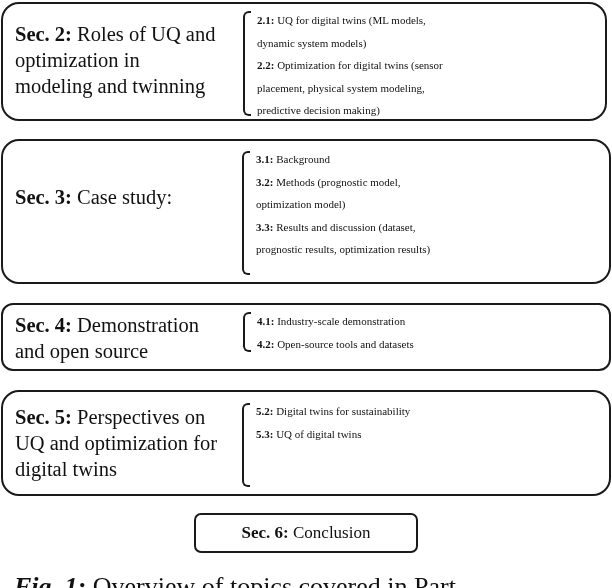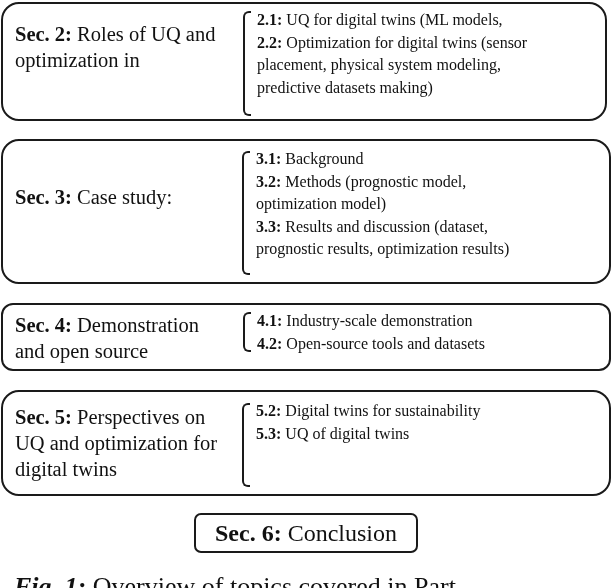--- a/index.html
+++ b/index.html
@@ -42,39 +42,39 @@
       border-left: 2px solid #1a1a1a;
       border-top: 2px solid #1a1a1a;
       border-bottom: 2px solid #1a1a1a;
       border-radius: 6px 0 0 6px;
       box-sizing: border-box;
     }
     .sub-list {
       position: absolute;
       left: 14px;
       top: 0;
-      font-size: 16px;
+      font-size: 11px;
       line-height: 22.6px;
       white-space: nowrap;
       color: #111;
     }
     .sub-item { display: block; }
     .sub-item b { font-weight: bold; }
 
     
     #box-sec2 { left: 1px; top: 2px; width: 606px; height: 119px; }
     #box-sec3 { left: 1px; top: 139px; width: 610px; height: 145px; }
     #box-sec4 { left: 1px; top: 303px; width: 610px; height: 68px; border-radius: 12px; padding-left: 12px; }
     #box-sec5 { left: 1px; top: 390px; width: 610px; height: 106px; }
     #box-sec6 { left: 194px; top: 513px; width: 224px; height: 40px; border-radius: 7px; }
 
     #box-sec6 .sec-title {
       left: 0; right: 0; top: 5px;
       text-align: center;
-      font-size: 24px;
+      font-size: 17px;
     }
 
     .caption {
       position: absolute;
       left: 14px;
       top: 572px;
       font-size: 26px;
       line-height: 30px;
       white-space: nowrap;
       color: #111;
@@ -82,33 +82,35 @@
     .caption b { font-weight: bold; font-style: italic; }
   </style>
 </head>
 <body>
 
 <div class="box" id="box-sec2">
   <div class="sec-title" style="top:17px;">
     <b>Sec. 2:</b>
     <span>Roles of UQ and</span><br>
     <span>optimization in</span><br>
+    <span>modeling and twinning</span>
   </div>
   <div class="sub-wrap" style="left:240px; top:7px; width:366px; height:105px;">
     <div class="bracket"></div>
     <div class="sub-list" style="top:-2px;">
       <span class="sub-item">
         <b>2.1:</b>
         <span>UQ for digital twins (ML models,</span><br>
+        <span>dynamic system models)</span>
       </span>
       <span class="sub-item">
         <b>2.2:</b>
         <span>Optimization for digital twins (sensor</span><br>
         <span>placement, physical system modeling,</span><br>
-        <span>predictive datasets making)</span>
+        <span>predictive decision making)</span>
       </span>
     </div>
   </div>
 </div>
 
 <div class="box" id="box-sec3">
   <div class="sec-title" style="top:43px;text-align:center;">
     <b>Sec. 3:</b>
     <span>Case study:</span><br>
   </div>

